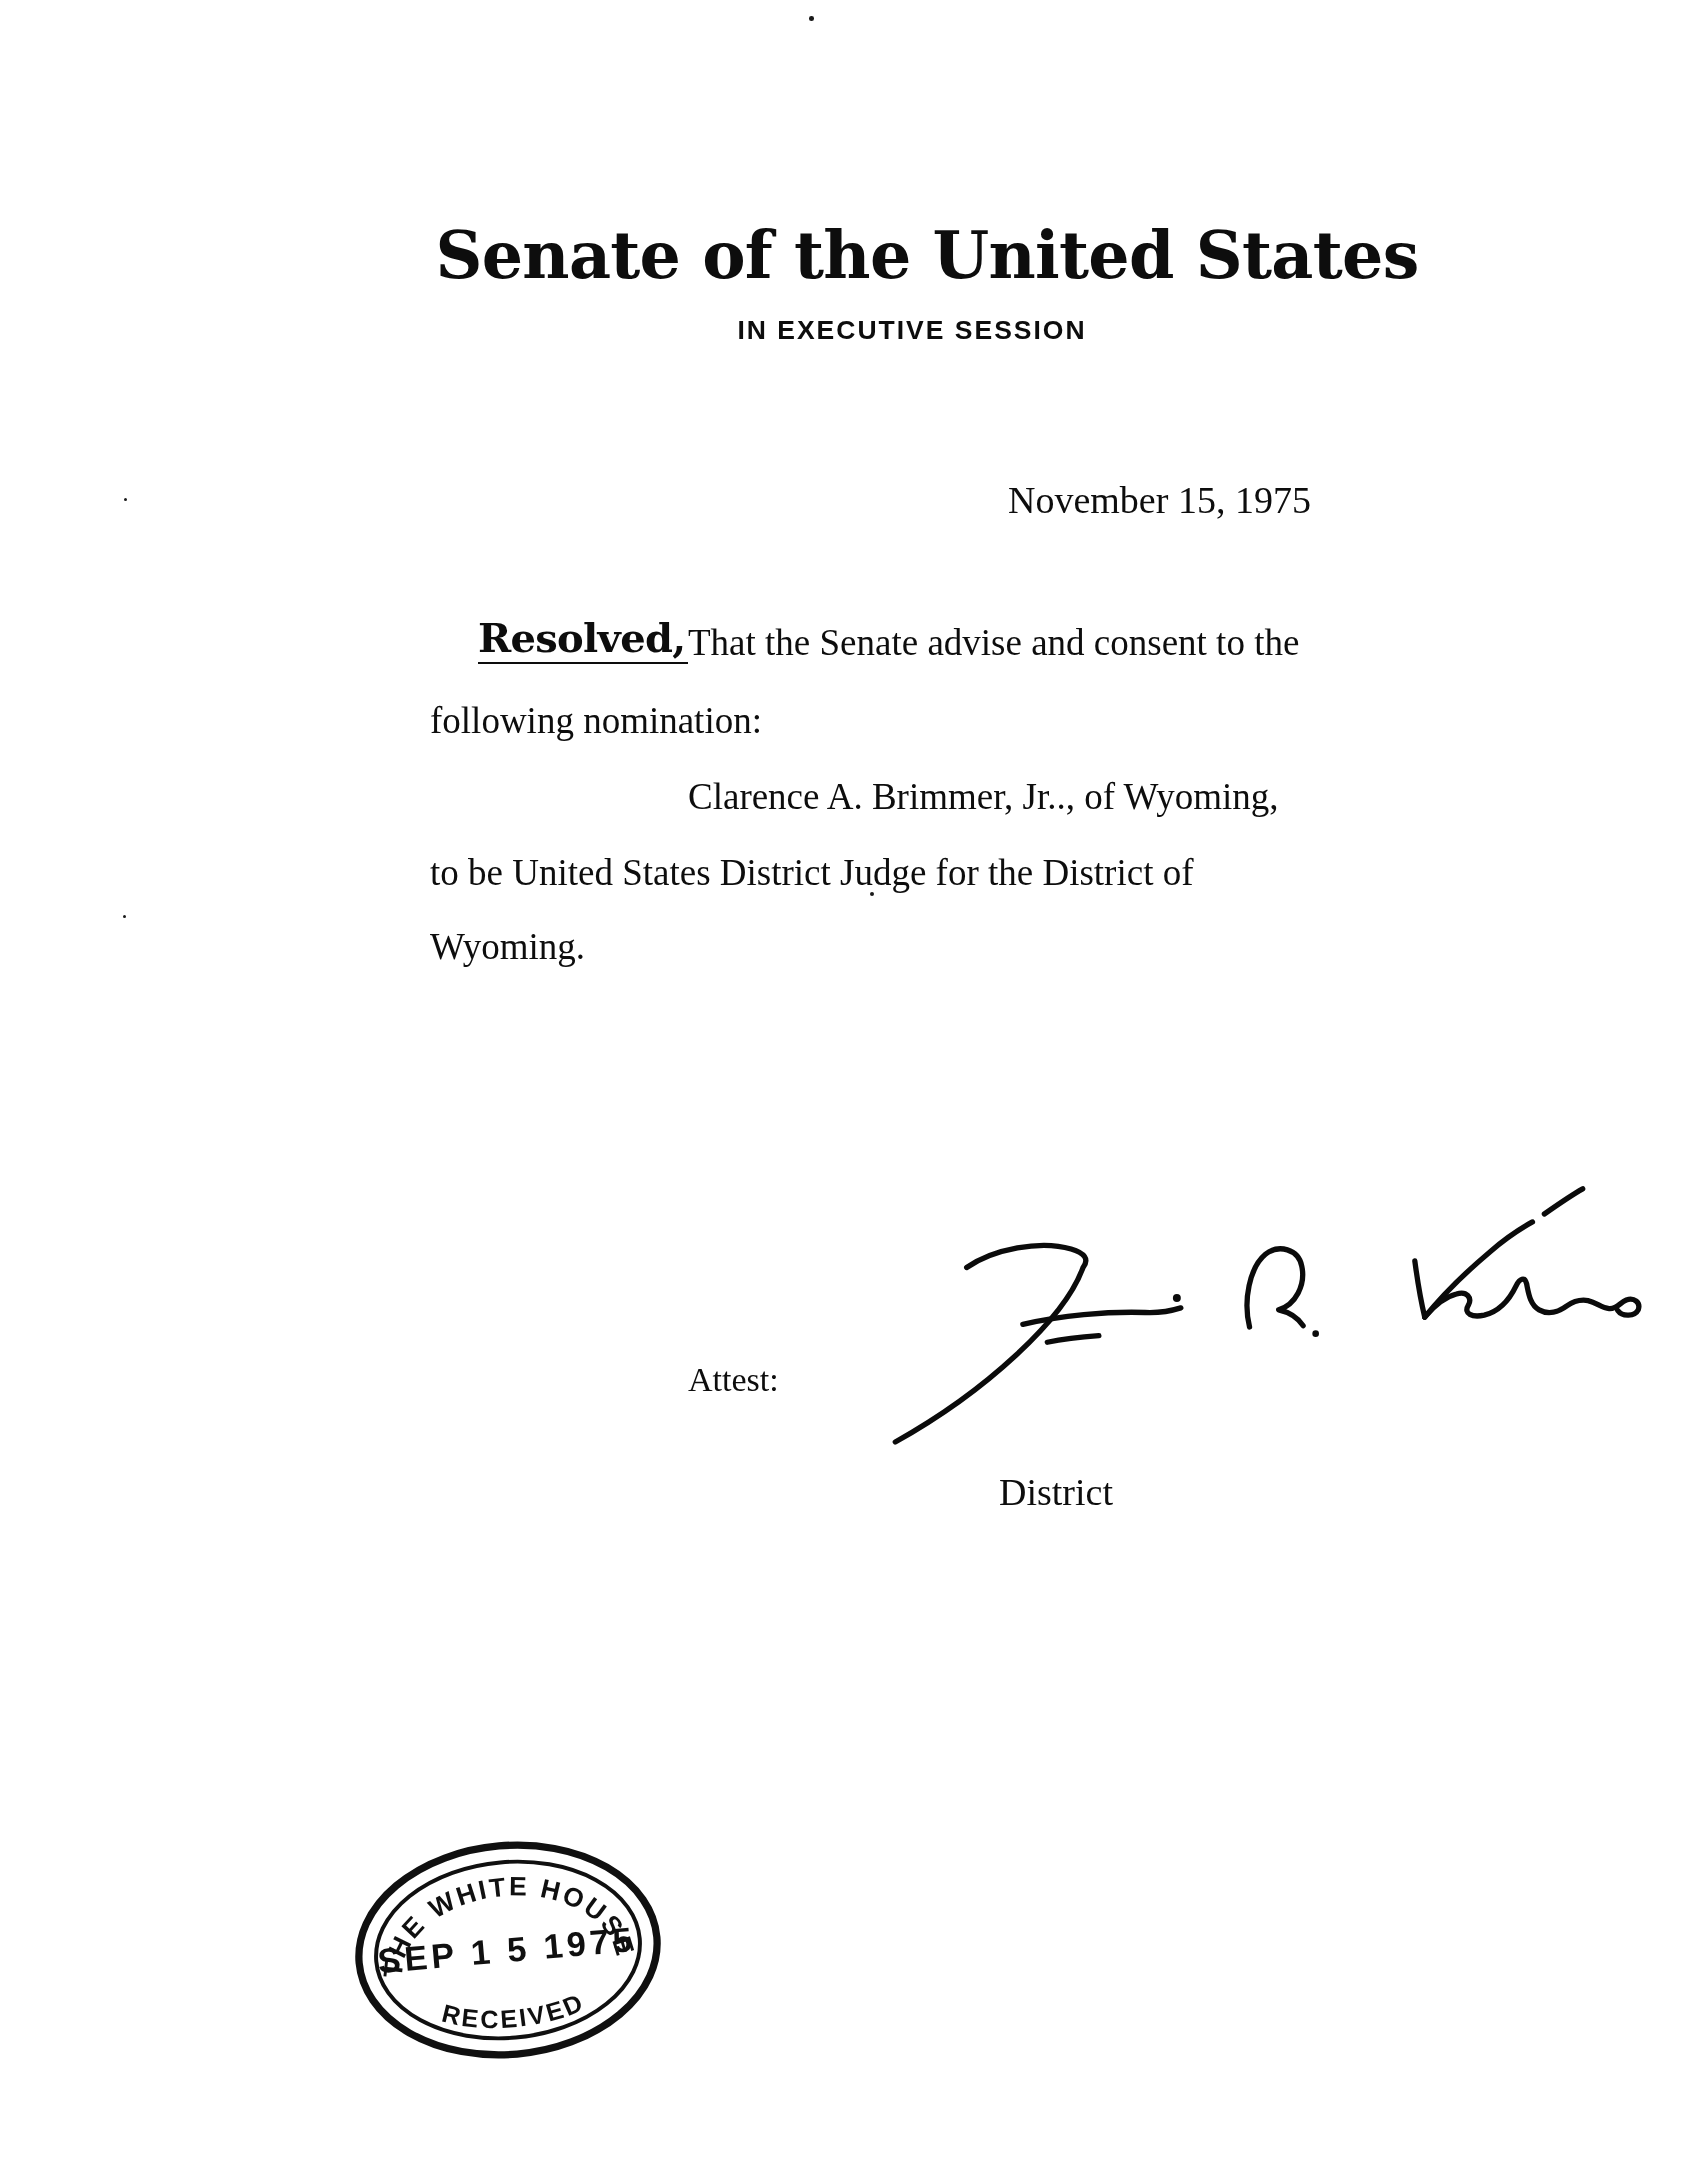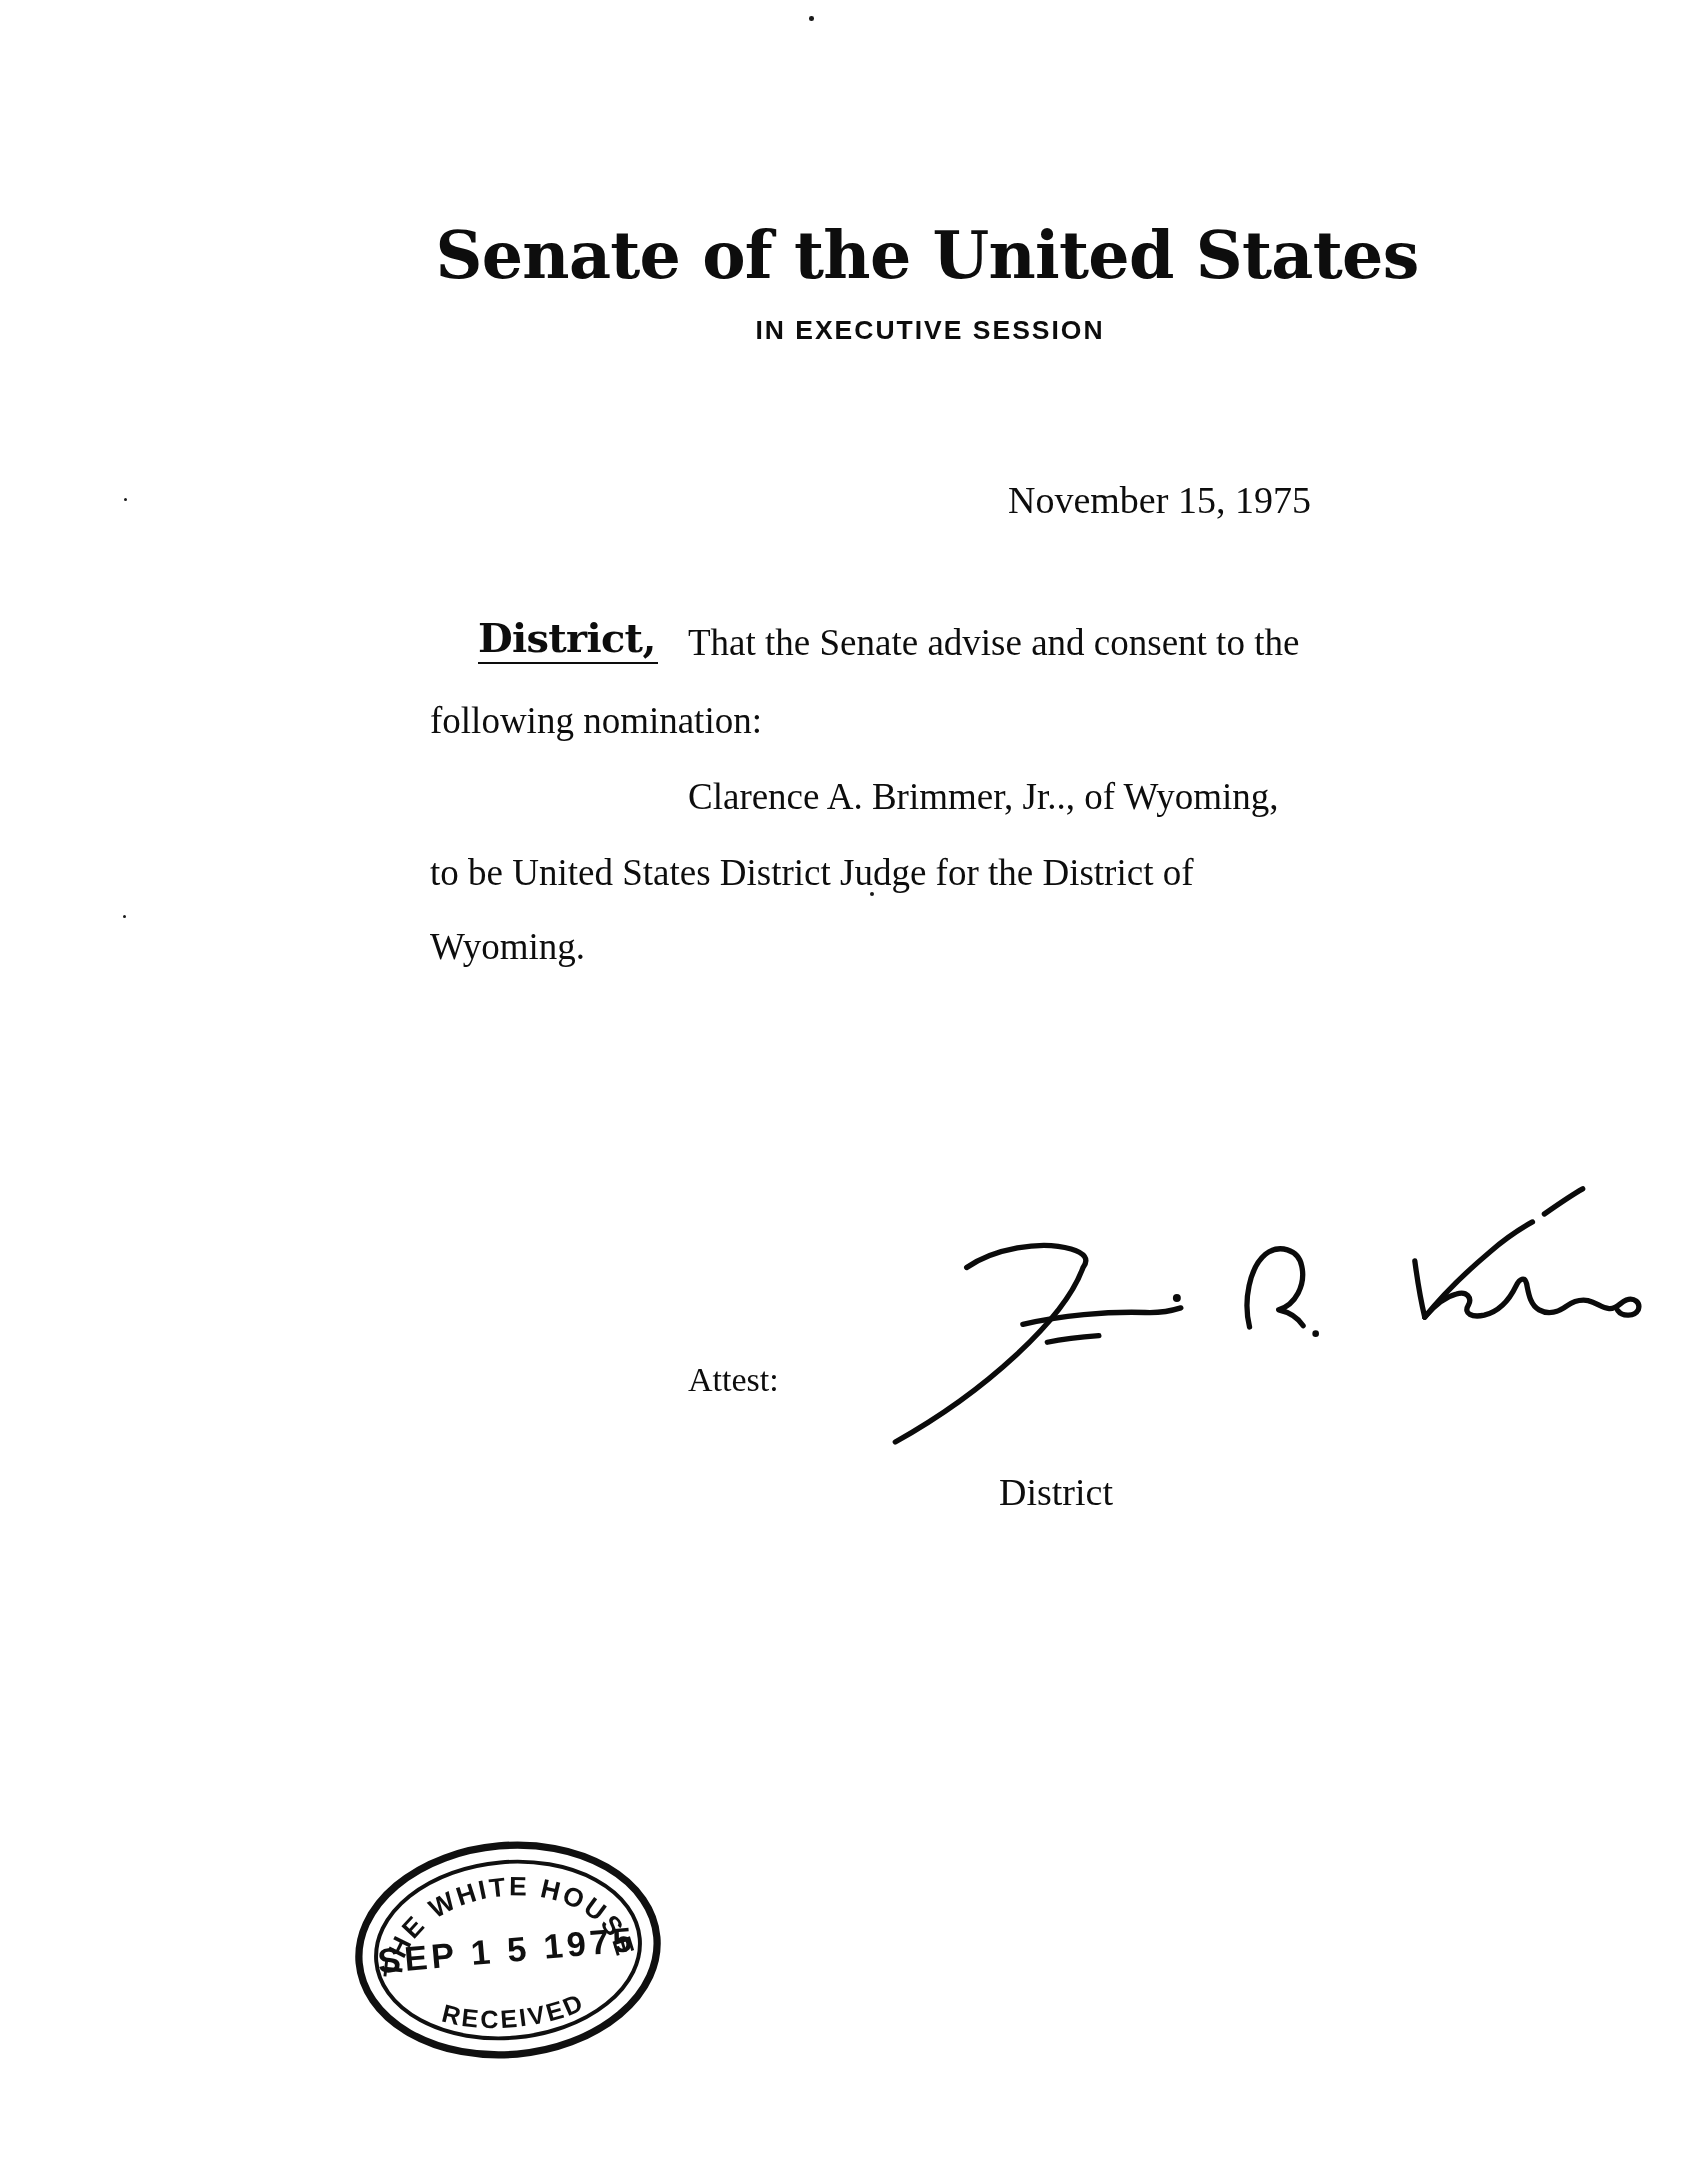--- a/index.html
+++ b/index.html
@@ -7,21 +7,21 @@
     position:relative;width:1688px;height:2183px;background:#ffffff;
     color:#0d0d0d;font-family:"Liberation Serif",serif;overflow:hidden;margin-left:36px;
   }
   .abs{position:absolute;}
   .title{
     left:891px;top:217px;transform:translateX(-50%);
     font-family:"DejaVu Serif",serif;font-weight:700;font-size:65px;
     letter-spacing:-0.7px;white-space:nowrap;
   }
   .session{
-    left:894px;top:315px;transform:translateX(-50%);
+    left:876px;top:315px;transform:translateX(-50%);
     font-family:"Liberation Sans",sans-serif;font-weight:700;font-size:26.5px;
     letter-spacing:2px;white-space:nowrap;
   }
   .dateline{left:972px;top:478px;font-size:38px;white-space:nowrap;}
   .bodyline{font-size:37px;white-space:nowrap;}
   .resolved{
     left:442px;top:614px;font-family:"DejaVu Serif",serif;font-weight:700;
     font-size:40px;border-bottom:2.6px solid #0d0d0d;padding:0 2.6px 1.3px 0;
     letter-spacing:-0.7px;white-space:nowrap;
   }
@@ -48,21 +48,21 @@
   <div class="speck" style="left:773px;top:16px;width:4.6px;height:4.6px;"></div>
   <div class="speck" style="left:88px;top:498px;width:3.3px;height:3.3px;"></div>
   <div class="speck" style="left:87px;top:915px;width:3.3px;height:3.3px;"></div>
   <div class="speck" style="left:834px;top:892px;width:4px;height:4px;"></div>
 
   <div class="abs title">Senate of the United States</div>
   <div class="abs session">IN EXECUTIVE SESSION</div>
 
   <div class="abs dateline">November 15, 1975</div>
 
-  <div class="abs resolved">District,</div>
+  <div class="abs resolved">Resolved,</div>
   <div class="abs bodyline l1">That the Senate advise and consent to the</div>
   <div class="abs bodyline l2">following nomination:</div>
   <div class="abs bodyline l4">to be United States District Judge for the District of</div>
   <div class="abs bodyline l3">Clarence A. Brimmer, Jr.., of Wyoming,</div>
   <div class="abs bodyline l5">Wyoming.</div>
 
   <div class="abs attest">Attest:</div>
 
   <svg class="abs sig" width="781" height="271" viewBox="0 0 1180 410" aria-hidden="true">
 

